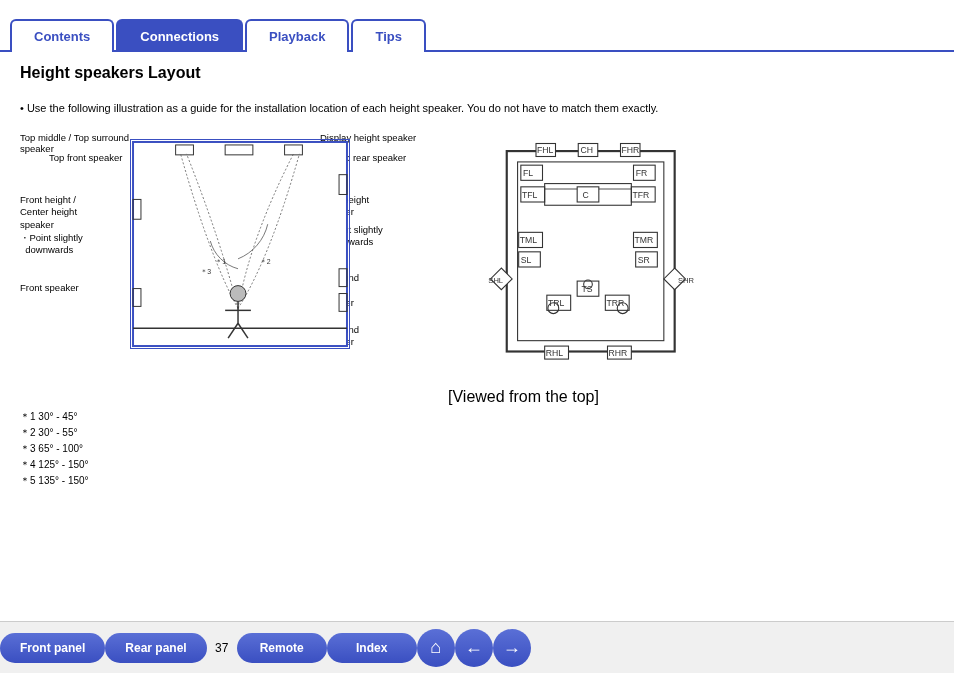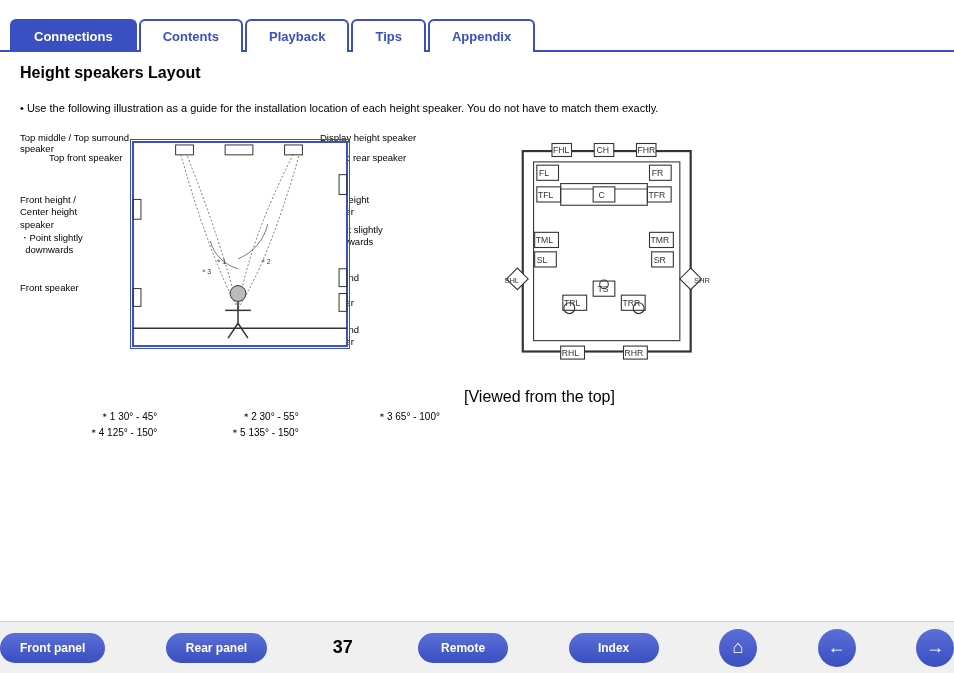--- a/index.html
+++ b/index.html
@@ -53,21 +53,21 @@
       font-weight: bold;
       margin-bottom: 20px;
     }
     .section-desc {
       font-size: 11px;
       margin-bottom: 10px;
     }
 
     .diagrams-row {
       display: flex;
-      gap: 24px;
+      gap: 8px;
       margin-top: 0;
     }
 
     
     .side-view-container {
       position: relative;
       width: 420px;
     }
 
     .side-view-labels {
@@ -94,23 +94,22 @@
       font-weight: bold;
       font-size: 12px;
       margin-top: 2px;
       margin-left: 120px;
     }
 
     .footnotes {
       font-size: 10px;
       margin-top: 6px;
       display: grid;
-      grid-template-columns: 1fr 1fr 1fr;
+      grid-template-columns: 1fr;
       gap: 2px 4px;
-      text-align: right;
     }
 
     
     .top-view-container {
       position: relative;
       width: 280px;
     }
 
     .top-view-caption {
       text-align: left;
@@ -122,39 +121,39 @@
     
     .bottom-nav {
       position: absolute;
       bottom: 0;
       left: 0;
       right: 0;
       height: 52px;
       background: #f0f0f0;
       display: flex;
       align-items: center;
-      justify-content: space-between;
+      justify-content: flex-start;
       border-top: 1px solid #ccc;
     }
 
     .btn-nav {
       background: linear-gradient(to bottom, #5a6fd6, #3a4fc1);
       color: #fff;
       border: none;
       border-radius: 20px;
       padding: 8px 20px;
       font-size: 12px;
       font-weight: bold;
       cursor: pointer;
       min-width: 90px;
     }
 
     .page-num {
-      font-size: 18px;
-      font-weight: bold;
+      font-size: 12px;
+      font-weight: normal;
       min-width: 30px;
       text-align: center;
     }
 
     .icon-btn {
       background: linear-gradient(to bottom, #5a6fd6, #3a4fc1);
       color: #fff;
       border: none;
       border-radius: 50%;
       width: 38px;
@@ -166,25 +165,24 @@
       justify-content: center;
     }
 
     
     svg text { font-family: Arial, sans-serif; }
   </style>
 </head>
 <body>
 
 <div class="top-nav">
+  <div class="tab">Contents</div>
   <div class="tab active">Connections</div>
-  <div class="tab">Contents</div>
   <div class="tab">Playback</div>
   <div class="tab">Tips</div>
-  <div class="tab">Appendix</div>
 </div>
 
 <div class="main-content">
   <div class="section-title">Height speakers Layout</div>
   <div class="section-desc">
     <span>•</span>
     <span>Use the following illustration as a guide for the installation location of each height speaker. You do not have to match them exactly.</span>
   </div>
 
   <div class="diagrams-row">

